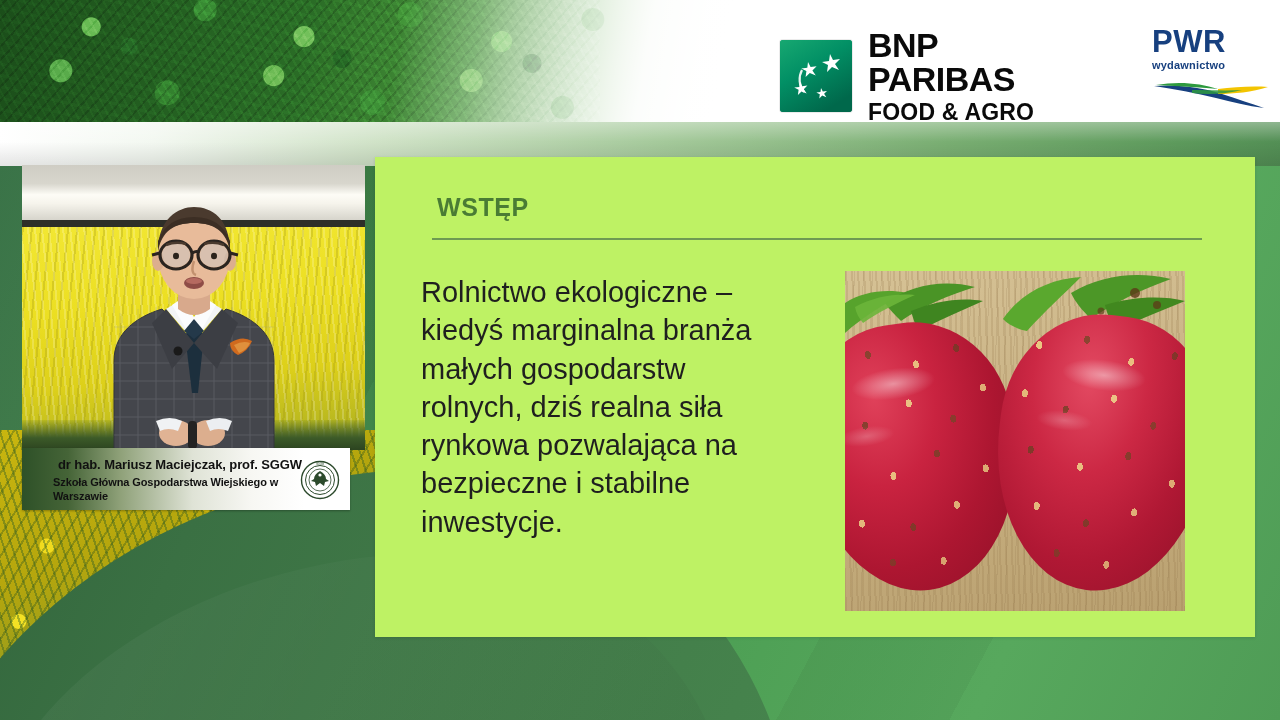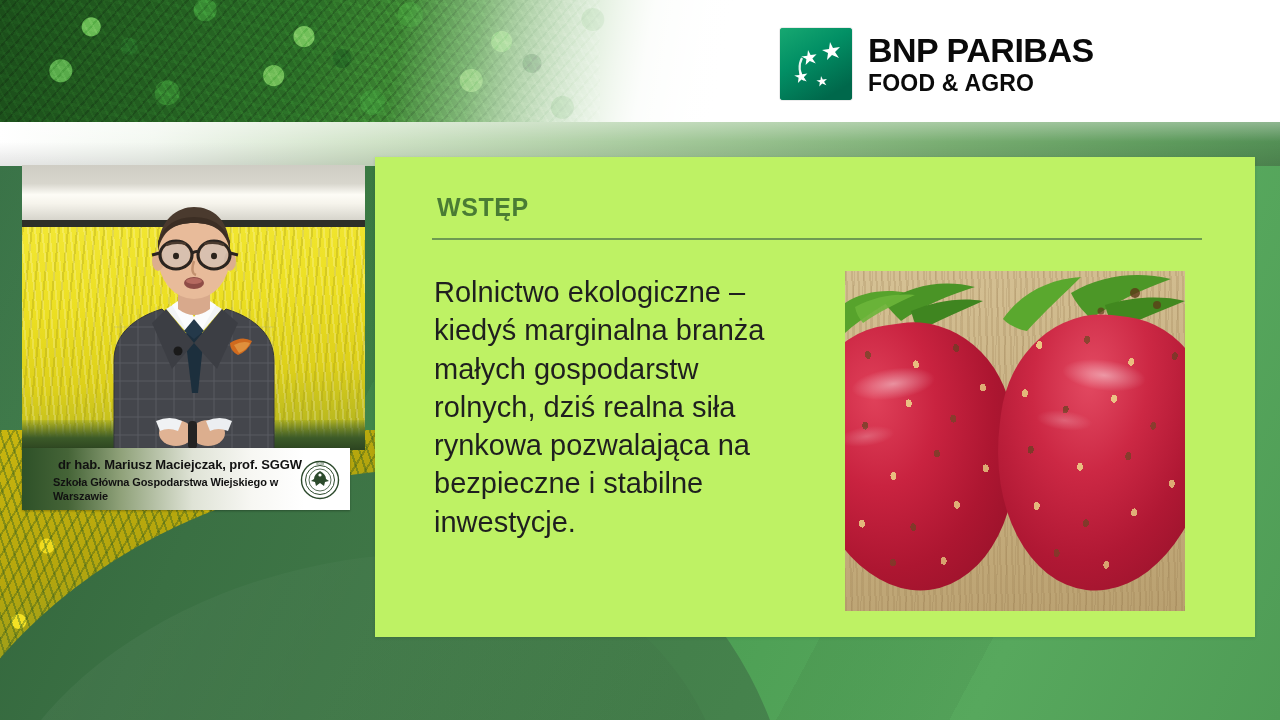--- a/index.html
+++ b/index.html
@@ -147,21 +147,21 @@
     box-shadow:0 1px 3px rgba(0,0,0,.12);
   }
   .panel-title {
     position:absolute; left:62px; top:36px;
     font-size:25px; font-weight:bold; color:#4a7c34; letter-spacing:.6px;
   }
   .panel-rule {
     position:absolute; left:57px; top:81px; width:770px; height:2px; background:#6e9a52;
   }
   .panel-body {
-    position:absolute; left:59px; top:116px; width:360px;
+    position:absolute; left:46px; top:116px; width:360px;
     font-size:29px; line-height:1.32; color:#1f1f1f; font-weight:400;
   }
   .panel-photo {
     position:absolute; left:470px; top:114px; width:340px; height:340px;
     overflow:hidden; background:#cdb98c;
   }
 
   
   .board {
     position:absolute; inset:0;
@@ -279,20 +279,30 @@
           </g>
           <path d="M22 30 a20 20 0 0 0 2 22" stroke="#ffffff" stroke-width="2.2" fill="none" opacity=".9"></path>
         </svg>
       </div>
       <div class="bnp-text">
         <div class="bnp-name">BNP PARIBAS</div>
         <div class="bnp-sub">FOOD &amp; AGRO</div>
       </div>
     </div>
 
+    <div class="pwr-logo">
+      <div class="pwr-name">PWR</div>
+      <div class="pwr-sub">wydawnictwo</div>
+      <svg class="pwr-swoosh" viewBox="0 0 118 34" aria-hidden="true">
+        <path d="M2 9 C28 7 52 11 70 17 C86 22 100 27 112 31 C96 29 80 25 64 21 C44 16 22 12 2 9 Z" fill="#17407f"></path>
+        <path d="M4 8 C26 4 48 6 66 12 C52 11 30 9 4 8 Z" fill="#2e9a3f"></path>
+        <path d="M66 12 C82 10 100 9 116 10 C100 15 82 17 66 17 Z" fill="#f3c400"></path>
+        <path d="M40 13 C56 13 74 14 90 13 C74 17 56 18 40 16 Z" fill="#2e9a3f" opacity=".85"></path>
+      </svg>
+    </div>
   </div>
 
   <div class="panel">
     <div class="panel-title">WSTĘP</div>
     <div class="panel-rule"></div>
     <div class="panel-body">Rolnictwo ekologiczne – kiedyś marginalna branża małych gospodarstw rolnych, dziś realna siła rynkowa pozwalająca na bezpieczne i stabilne inwestycje.</div>
 
     <div class="panel-photo">
       <div class="board"></div>
 

